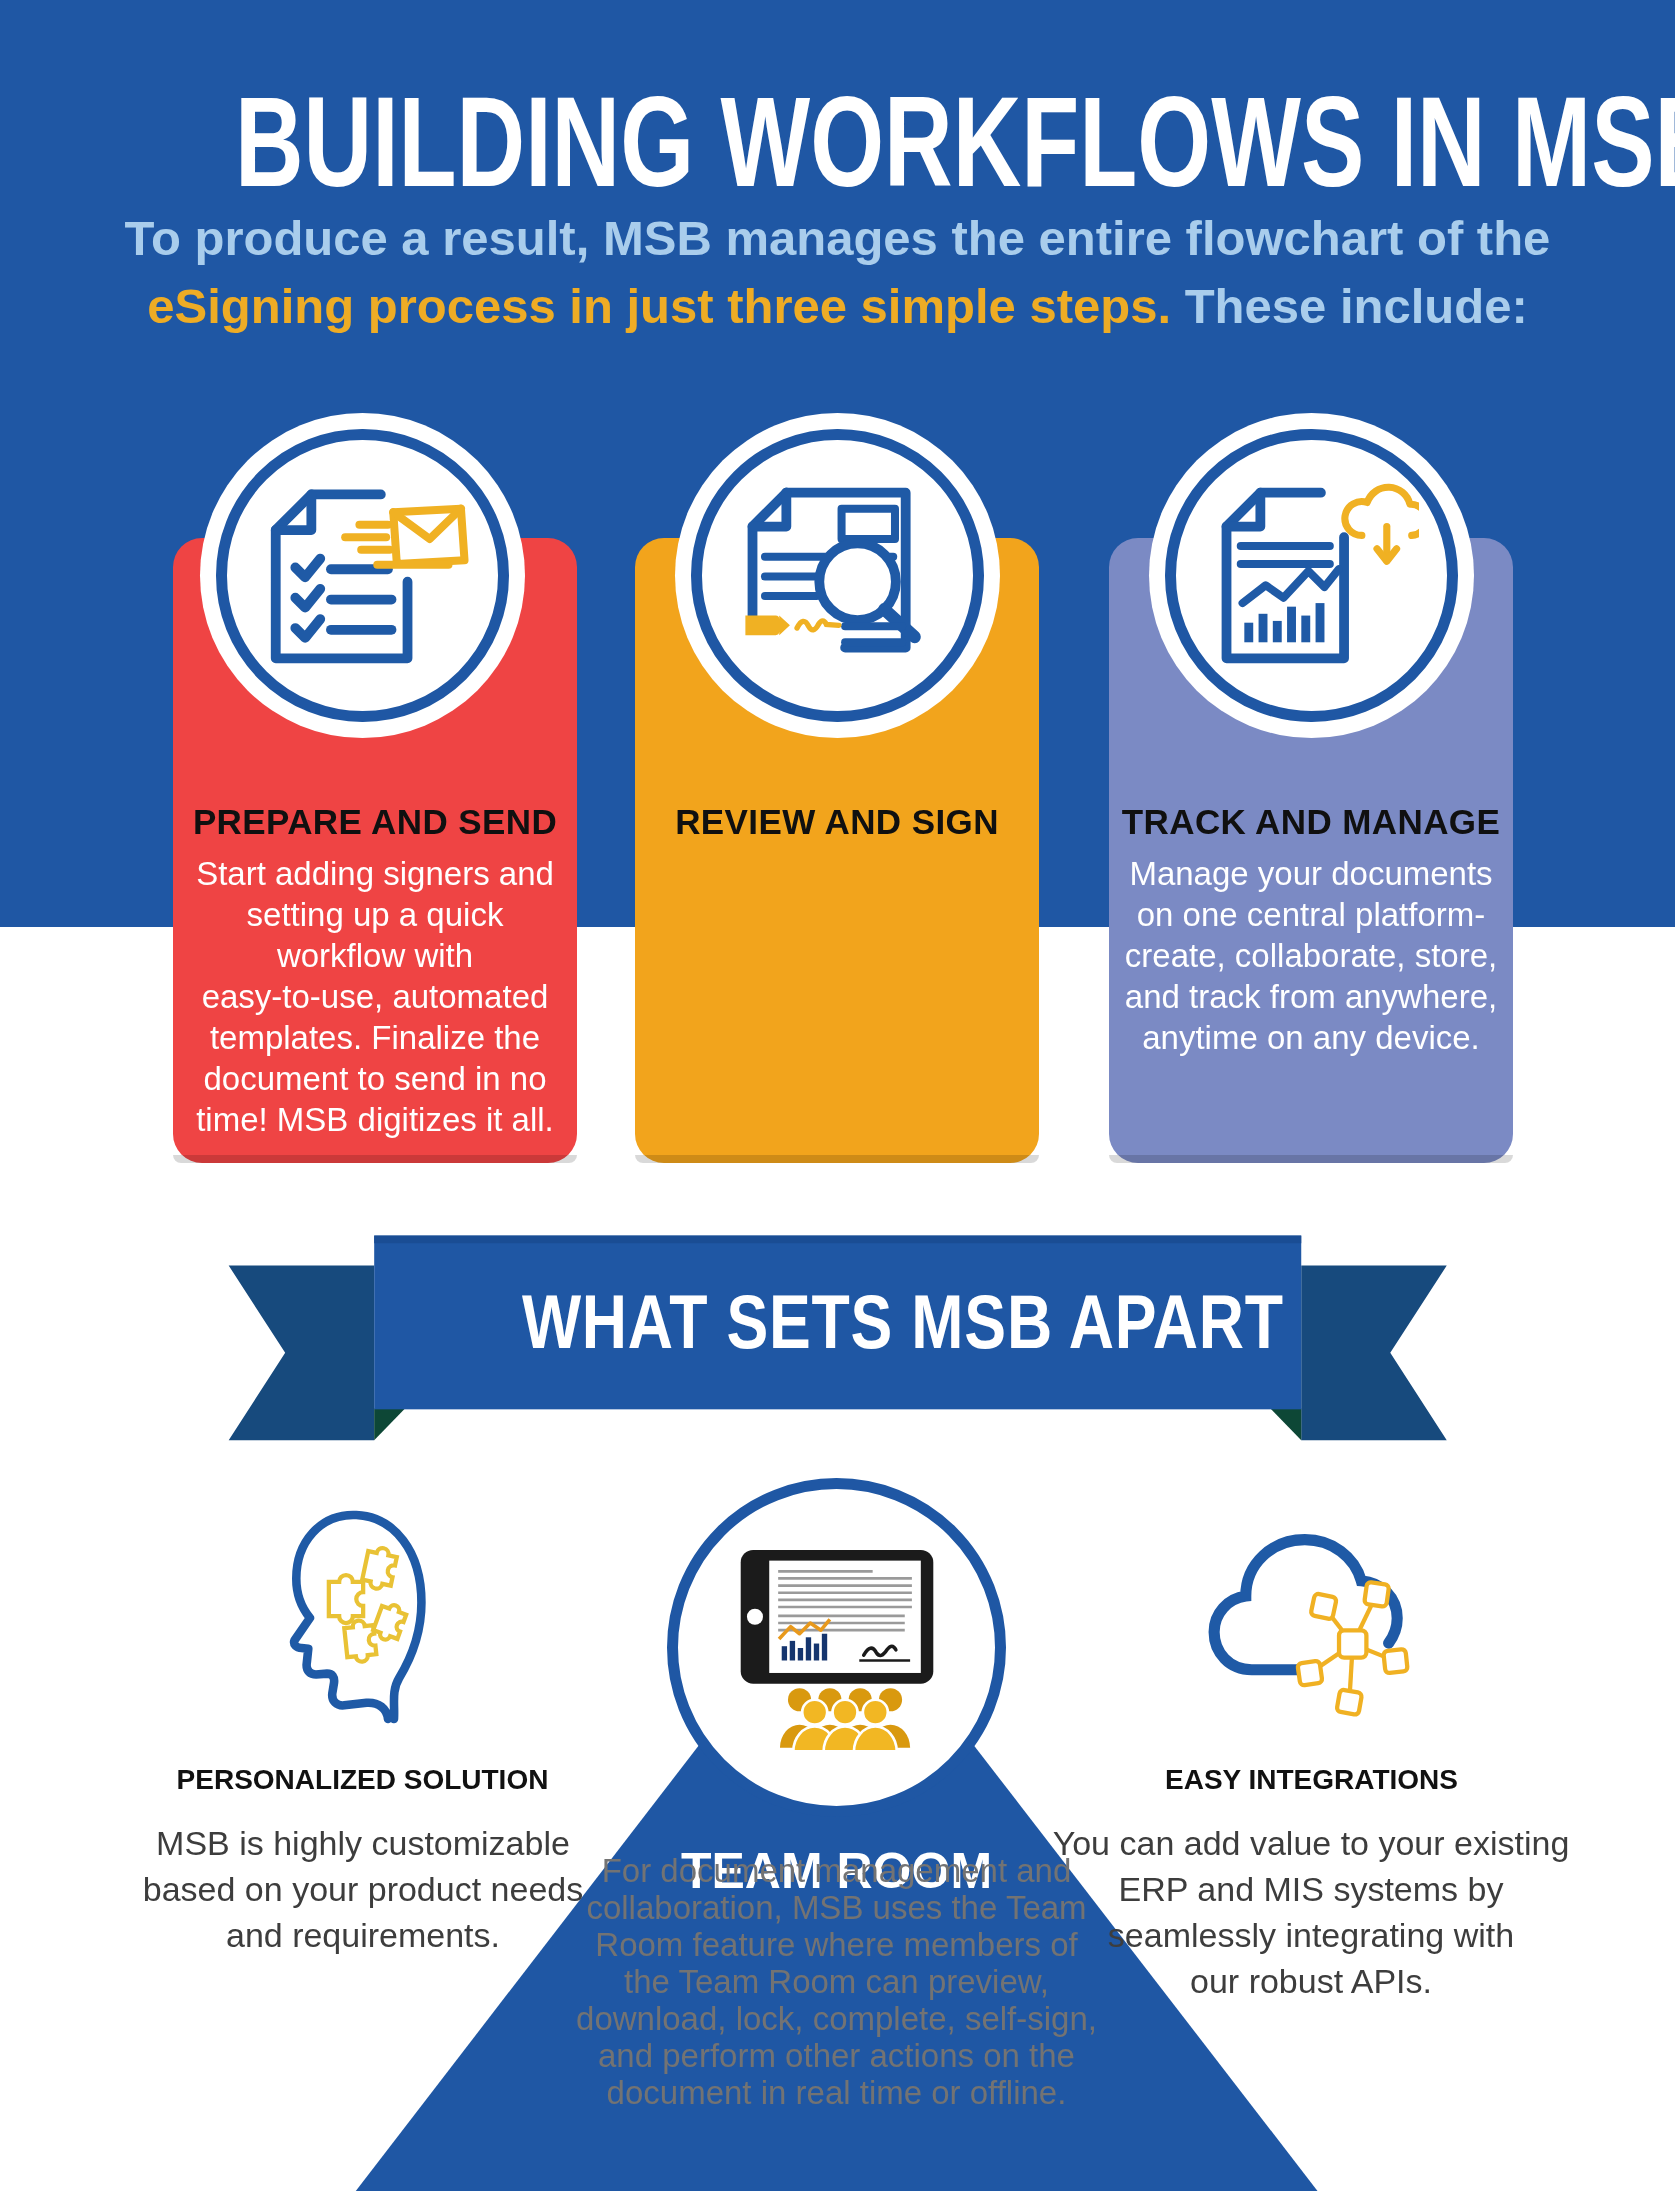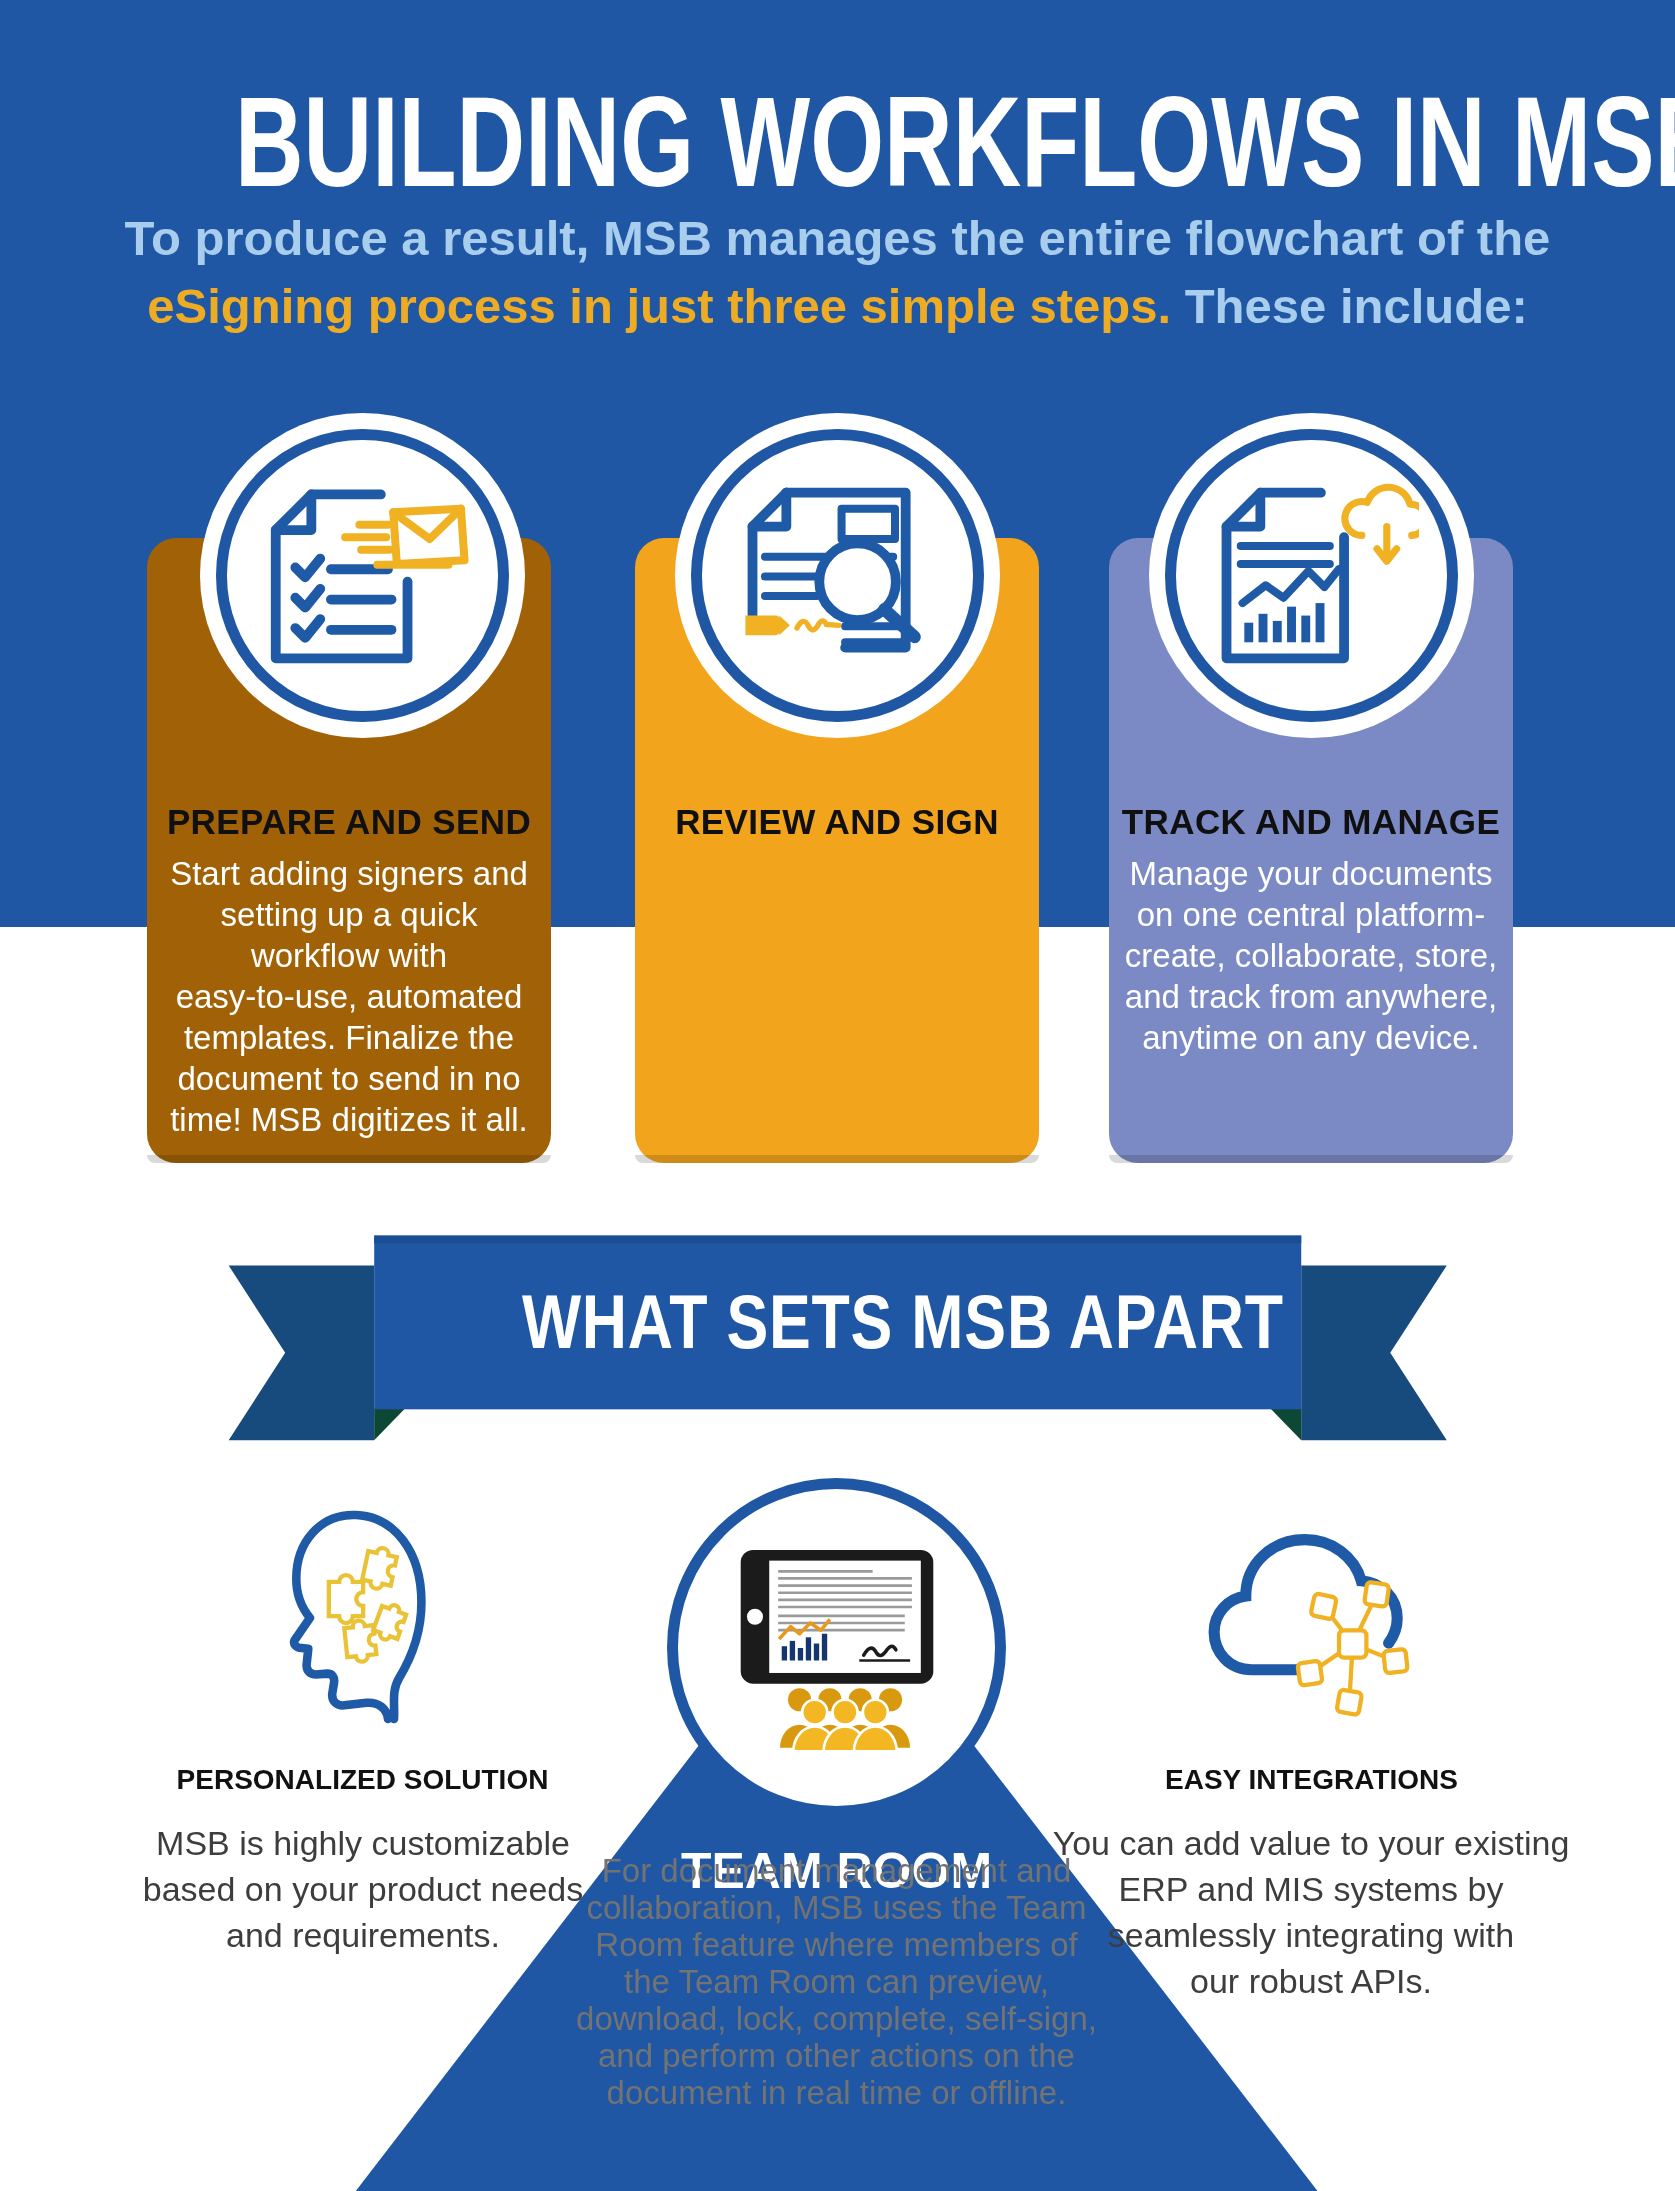--- a/index.html
+++ b/index.html
@@ -55,21 +55,21 @@
   <div class="header-bg">
     <div class="title-wrap">
       <span class="title-text">BUILDING WORKFLOWS IN MSB</span>
     </div>
     <div class="subtitle">
       <div>To produce a result, MSB manages the entire flowchart of the</div>
       <div><span class="hl">eSigning process in just three simple steps.</span><span> These include:</span></div>
     </div>
   </div>
 
-  <div class="card" style="left: 147px; background-color: #a16207;">
+  <div class="card" style="left: 173px; background-color: #ef4444;">
     <div class="card-title">PREPARE AND SEND</div>
     <div class="card-body">Start adding signers and
 setting up a quick
 workflow with
 easy-to-use, automated
 templates. Finalize the
 document to send in no
 time! MSB digitizes it all.</div>
   </div>
   <div class="card" style="left: 635px; background-color: rgb(242, 164, 28);">

